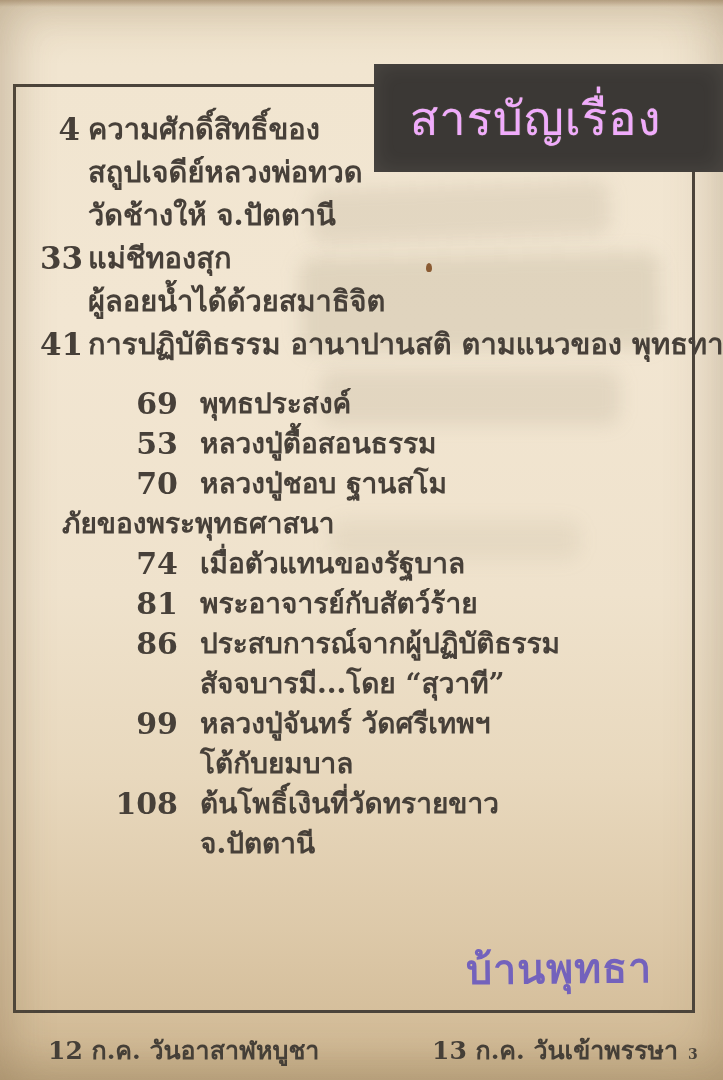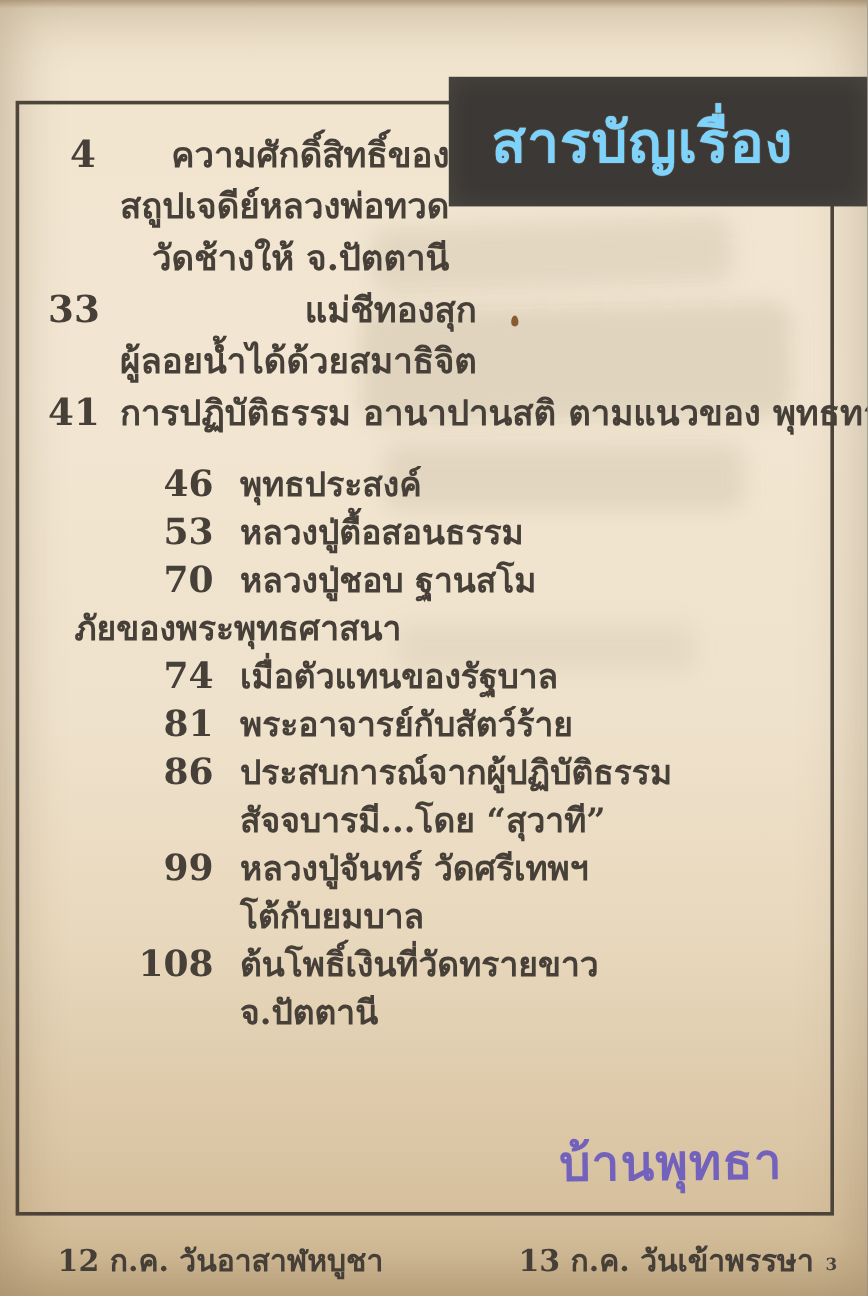--- a/index.html
+++ b/index.html
@@ -34,21 +34,21 @@
 
   .header-box{
     position:absolute;left:374px;top:64px;width:349px;height:108px;
     background:#3b3835;
     display:flex;align-items:center;justify-content:center;
     padding-right:26px;box-sizing:border-box;
     z-index:4;
     box-shadow:inset 0 0 22px rgba(240,228,205,.10);
   }
   .header-box .title{
-    color:#7dd3fc;font-size:47px;font-weight:bold;
+    color:#f0abfc;font-size:47px;font-weight:normal;
     font-family:"DejaVu Sans","DejaVu Serif",sans-serif;
     letter-spacing:1px;white-space:nowrap;
     text-shadow:0 0 1px rgba(243,232,210,.6);
     text-align:center;
   }
 
   
   .ghost{position:absolute;background:rgba(150,138,112,.16);filter:blur(9px);border-radius:14px;pointer-events:none;}
   .g1{left:310px;top:185px;width:300px;height:55px;transform:rotate(-2deg);}
   .g2{left:300px;top:255px;width:360px;height:95px;transform:rotate(-1deg);background:rgba(150,138,112,.20);}
@@ -62,21 +62,21 @@
   }
   .row{display:flex;align-items:flex-start;}
   .row .num{
     font-family:"DejaVu Serif",serif;
     text-align:right;flex:none;
     color:#474039;
   }
   .row .lines{color:#474039;}
   .lvl1{font-size:29px;line-height:43px;font-weight:600;}
   .lvl1 .num{width:40px;font-size:31px;}
-  .lvl1 .lines{margin-left:20px;white-space:nowrap;text-align:right;}
+  .lvl1 .lines{margin-left:8px;white-space:nowrap;}
   .lvl2{font-size:28px;line-height:40px;font-weight:600;}
   .lvl2 .num{width:138px;font-size:30px;}
   .lvl2 .lines{margin-left:22px;white-space:nowrap;}
   .sub-gap{margin-top:18px;}
 
   .stamp{
     position:absolute;left:466px;top:936px;z-index:3;
     font-family:"DejaVu Sans",sans-serif;
     font-weight:bold;font-size:41px;letter-spacing:1px;
     transform:rotate(-0.6deg);
@@ -128,21 +128,21 @@
           <div>ผู้ลอยน้ำได้ด้วยสมาธิจิต</div>
         </div>
       </div>
       <div class="row lvl1">
         <span class="num">41</span>
         <div class="lines">
           <div>การปฏิบัติธรรม อานาปานสติ ตามแนวของ พุทธทาสภิกขุ</div>
         </div>
       </div>
       <div class="row lvl2 sub-gap">
-        <span class="num">46</span>
+        <span class="num">69</span>
         <div class="lines">
           <div>พุทธประสงค์</div>
         </div>
       </div>
       <div class="row lvl2">
         <span class="num">53</span>
         <div class="lines">
           <div>หลวงปู่ตื้อสอนธรรม</div>
         </div>
       </div>

